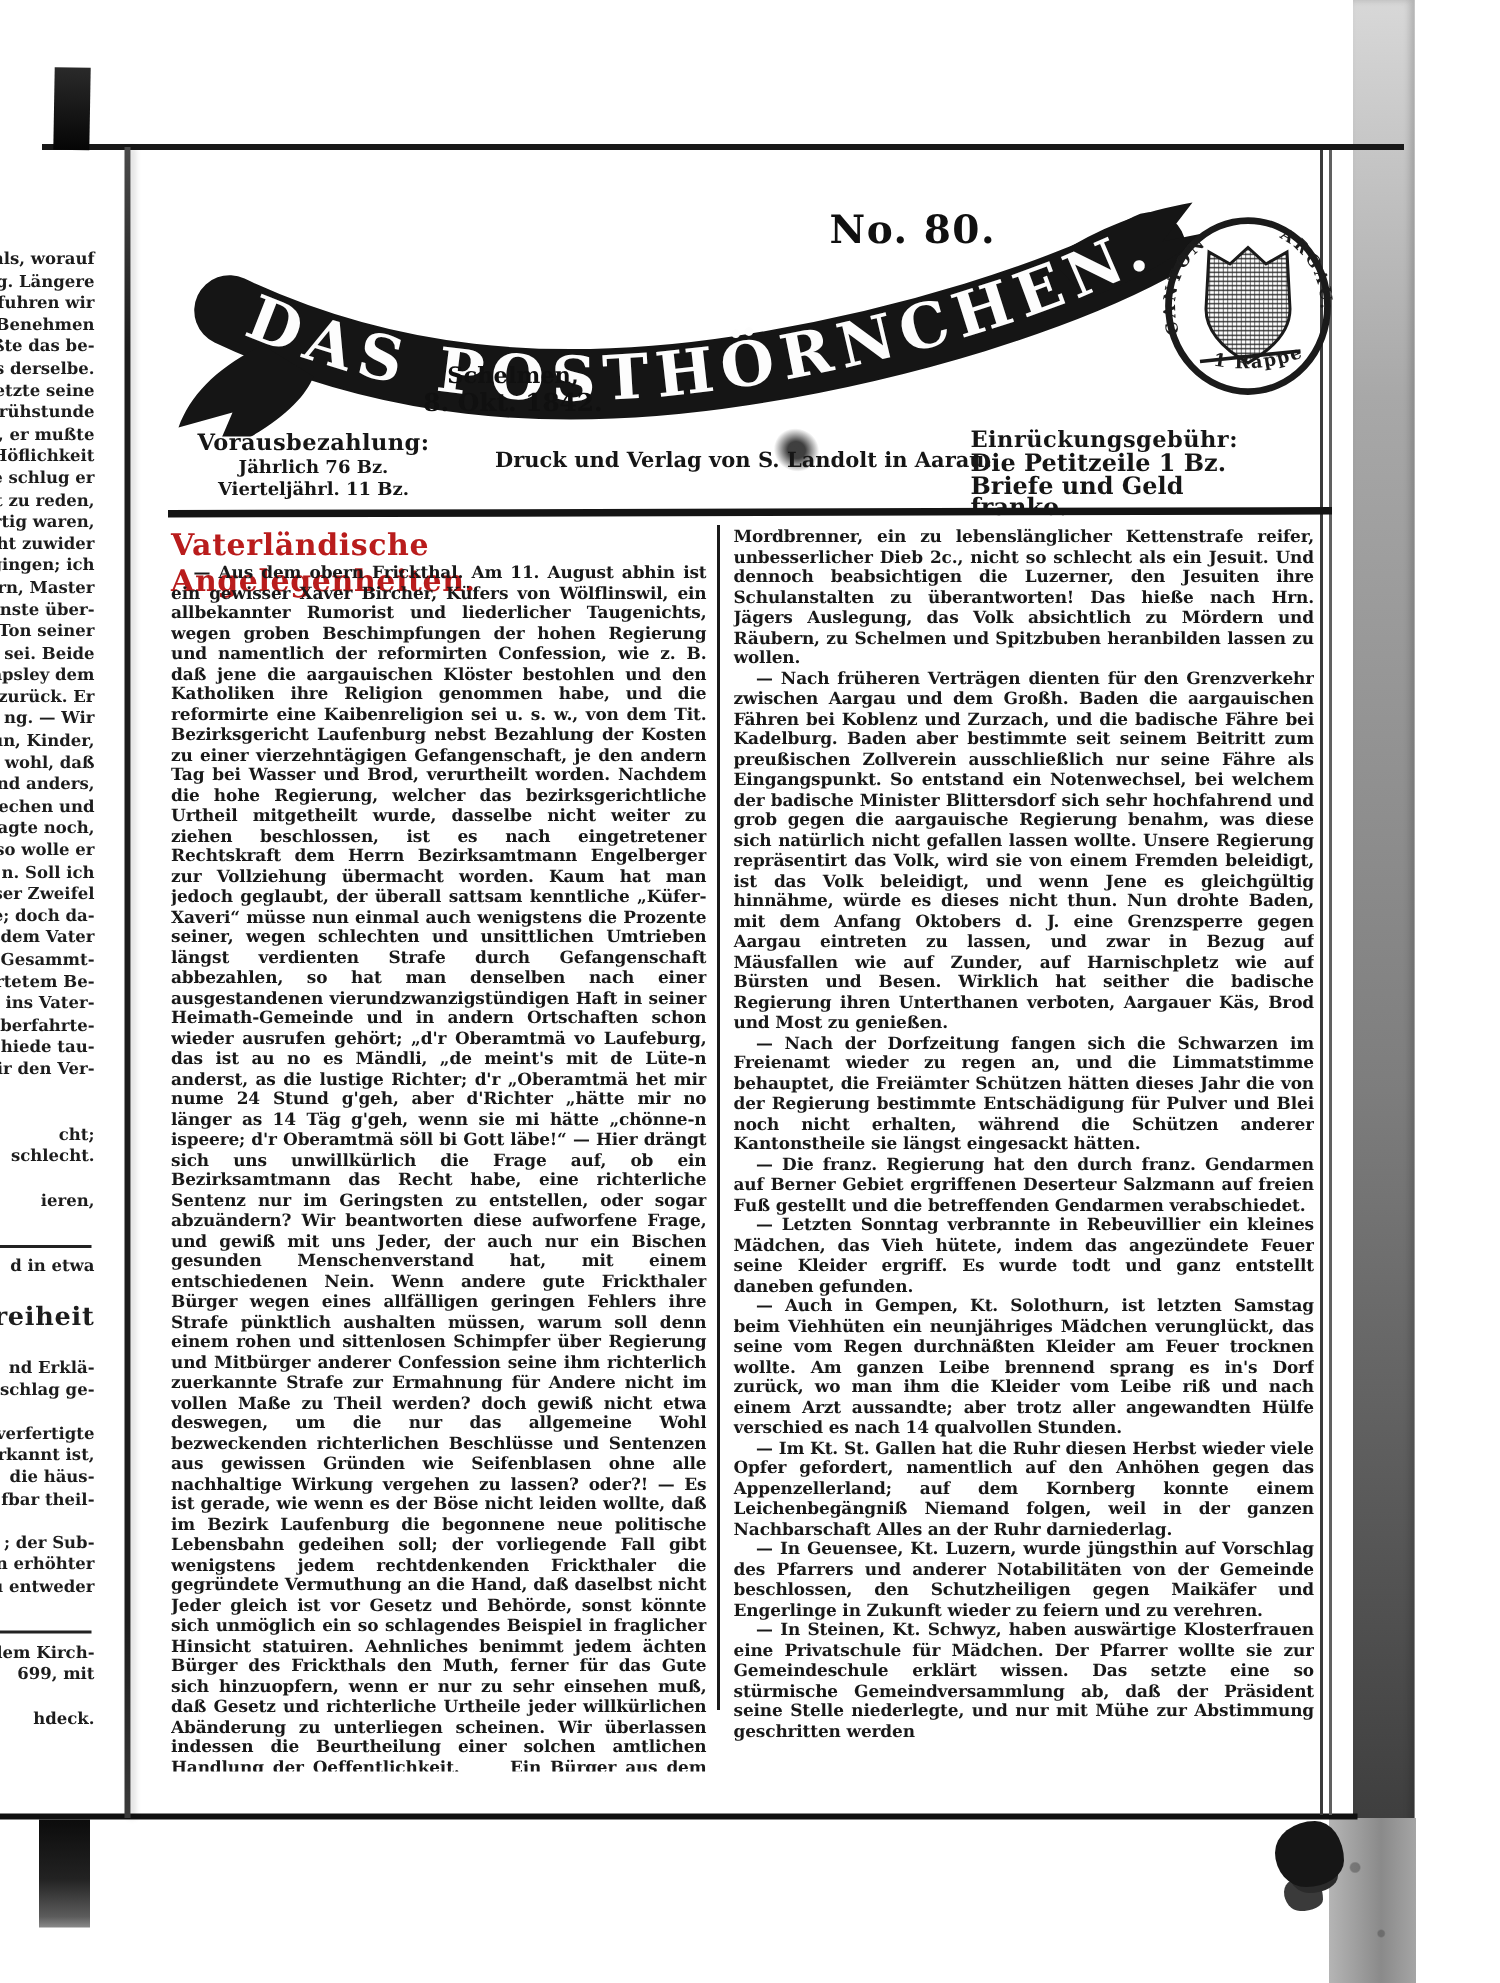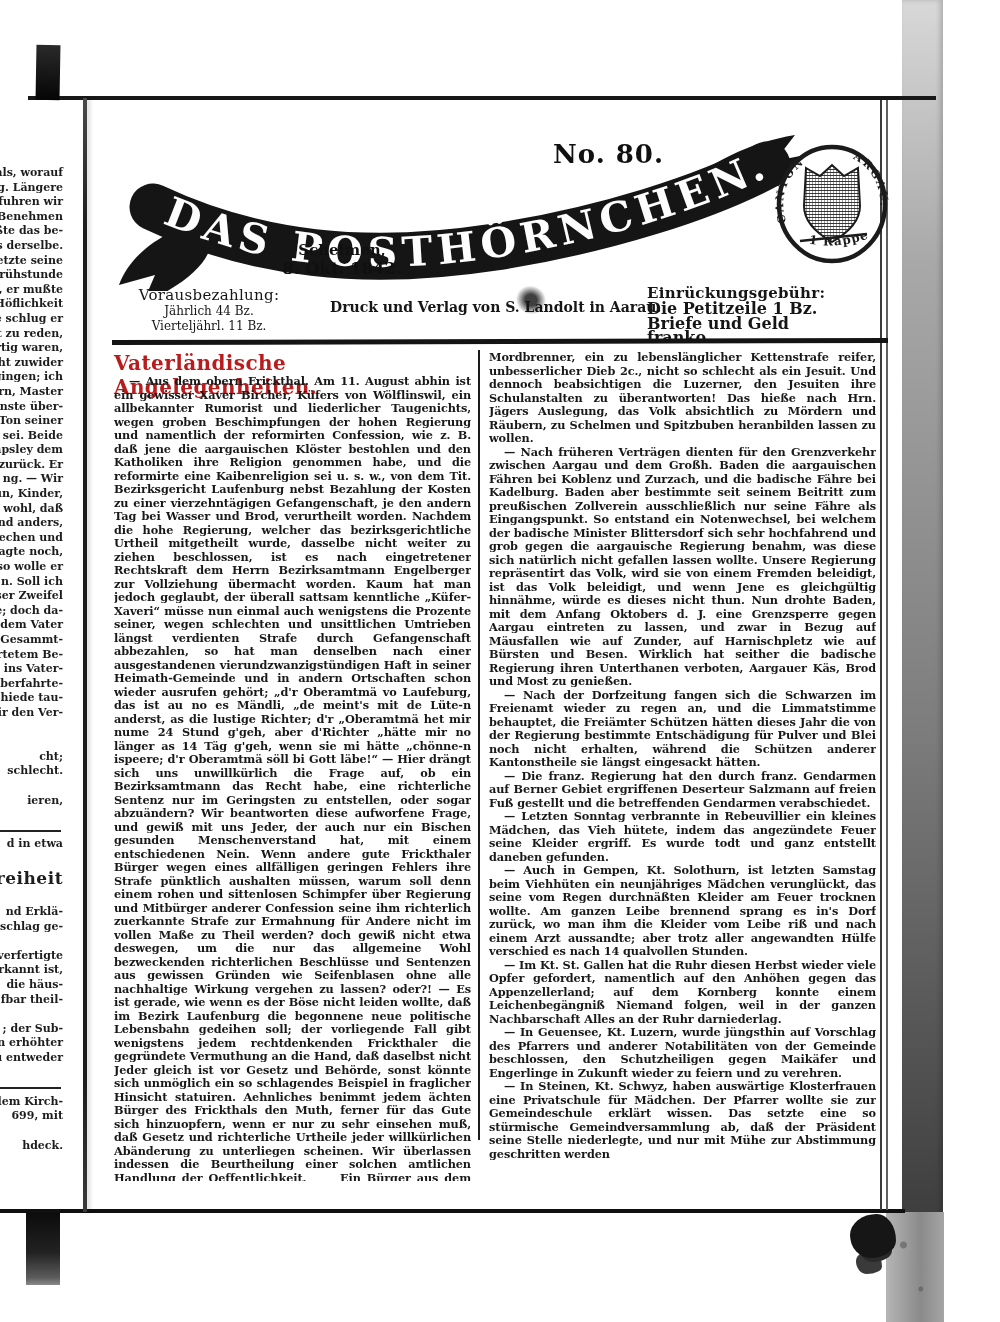--- a/index.html
+++ b/index.html
@@ -45,21 +45,21 @@
   .sliver .rule{position:relative}
   .sliver .rule::after{content:"";position:absolute;right:2px;top:7px;width:86px;height:2px;background:#222}
 
   
   .issue-no{left:553px;top:139px;width:120px;font-size:26px;font-weight:bold;letter-spacing:1px;color:#101010}
   .date-block{left:272px;top:242px;width:140px;text-align:center;font-weight:bold;color:#101010}
   .date-weekday{font-size:15px;line-height:17px}
   .date-date{font-size:16.5px;line-height:19px}
 
   
-  .prepay{left:114px;top:287px;width:190px;text-align:center;font-weight:normal}
+  .prepay{left:114px;top:287px;width:190px;text-align:center;font-weight:bold}
   .prepay .t{font-size:15px;line-height:17px;letter-spacing:.3px}
   .prepay .l{font-size:12px;line-height:14.5px}
   .imprint{left:330px;top:299px;width:340px;text-align:left;font-weight:bold;font-size:14px}
   .feeinfo{left:647px;top:285px;width:200px;font-weight:bold}
   .feeinfo .t{font-size:15px;line-height:17px;letter-spacing:.3px}
   .feeinfo .l{font-size:16px;line-height:14.5px}
   .head-rule{left:112px;top:339px;width:776px;height:4.5px;background:#141414;transform:rotate(-.15deg)}
 
   
   .section-head{left:114px;top:351px;width:357px;text-align:left;
@@ -199,21 +199,21 @@
   <text font-size="11" font-weight="bold" fill="#1c1c1c" letter-spacing="2">
     <textPath href="#stampRightArc" startOffset="4">ARGAU.</textPath>
   </text>
   <text font-size="12" font-weight="bold" fill="#1c1c1c" letter-spacing="1">
     <textPath href="#stampBottomArc" startOffset="14">1 Rappen</textPath>
   </text>
 </svg>
 
 <div class="abs prepay">
   <div class="t">Vorausbezahlung:</div>
-  <div class="l">Jährlich 44 Bz.</div>
+  <div class="l">Jährlich 76 Bz.</div>
   <div class="l">Vierteljährl. 11 Bz.</div>
 </div>
 <div class="abs imprint">Druck und Verlag von S. Landolt in Aarau.</div>
 <div class="abs feeinfo">
   <div class="t">Einrückungsgebühr:</div>
   <div class="l">Die Petitzeile 1 Bz.</div>
   <div class="l">Briefe und Geld franko.</div>
 </div>
 <div class="abs head-rule"></div>
 

